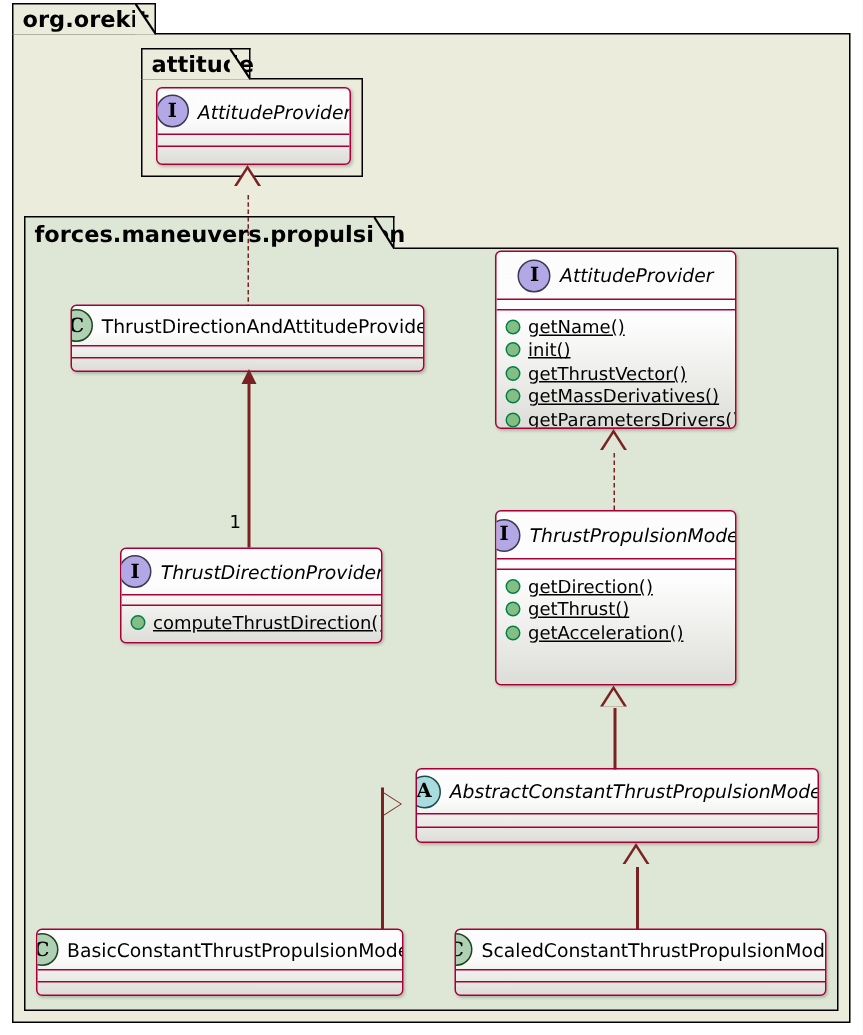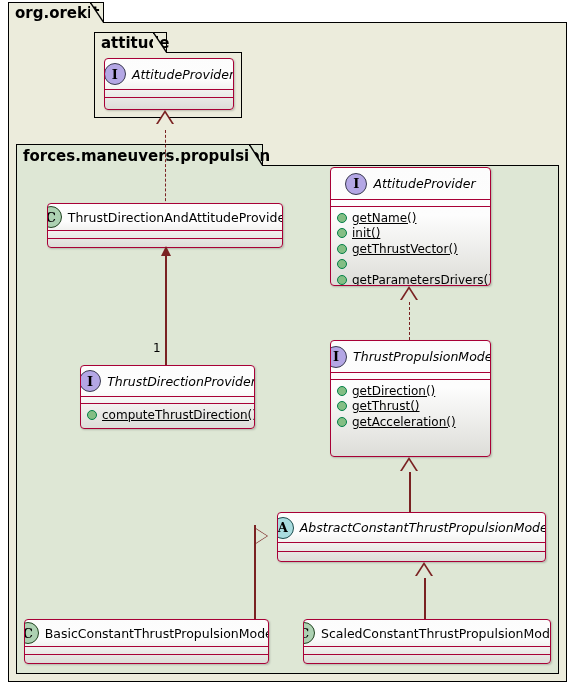--- a/index.html
+++ b/index.html
@@ -275,20 +275,21 @@
       <div class="member">
         <span class="bullet"></span>
         <span>init()</span>
       </div>
       <div class="member">
         <span class="bullet"></span>
         <span>getThrustVector()</span>
       </div>
       <div class="member">
         <span class="bullet"></span>
+        <span>getMassDerivatives()</span>
       </div>
       <div class="member">
         <span class="bullet"></span>
         <span>getParametersDrivers()</span>
       </div>
     </div>
   </div>
 
   <div class="dashed-v" style="left:409px; top:302px; height:38px;"></div>
   <div class="tri tri-up-outer" style="left:400px; top:286px;"></div>

